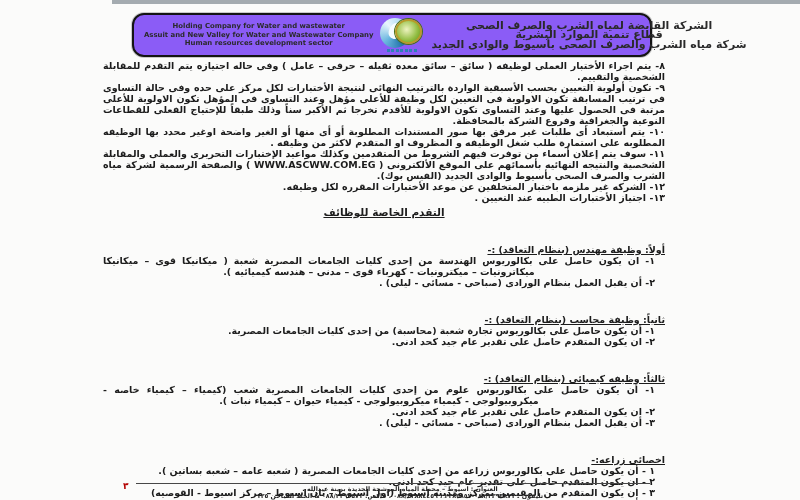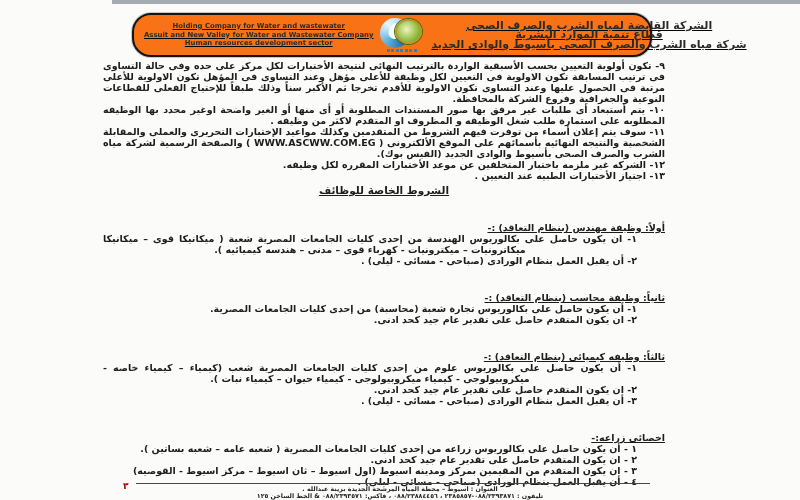--- a/index.html
+++ b/index.html
@@ -7,24 +7,23 @@
     width:800px;height:500px;position:relative;overflow:hidden;
     background:#fbfbfa;
     font-family:"DejaVu Sans", sans-serif;
   }
   
   .top-band{position:absolute;left:112px;top:0;width:688px;height:4px;background:#a4abb0;}
 
   
   .header-box{
     position:absolute;left:132px;top:13px;width:496px;height:38px;
-    border:2.5px solid #141414;border-radius:19px;background:#f97316;
+    border:2.5px solid #141414;border-radius:12px;background:#8b5cf6;
     display:flex;align-items:center;padding:1px 10px;gap:6px;
     box-shadow:0 0 0 1px #c9c9c9;
-    text-decoration:underline;
   }
   .header-en{flex:1.15;text-align:center;font-size:6.9px;font-weight:bold;color:#2a2a2a;line-height:8.8px;}
   .header-ar{flex:1;direction:rtl;text-align:center;font-size:11px;font-weight:bold;color:#2a2a2a;line-height:9.4px;}
   .hline{white-space:nowrap;}
 
   .logo{position:relative;width:46px;height:36px;flex:0 0 auto;}
   .logo-blue{position:absolute;left:1px;top:1px;width:30px;height:30px;border-radius:50%;
     background:conic-gradient(from 140deg,#1e6fa8,#6cb8e0,#e8f5fc,#9fd4ee,#1e6fa8);}
   .logo-drop{position:absolute;left:10px;top:6px;width:12px;height:16px;background:#f6fcff;
     border-radius:50% 50% 50% 50% / 62% 62% 38% 38%;transform:rotate(14deg);}
@@ -36,21 +35,21 @@
 
   
   .doc-body{
     position:absolute;left:103px;top:60px;width:562px;
     direction:rtl;color:#1c1c1c;font-size:9.5px;font-weight:bold;line-height:11px;
   }
   .para{text-align:justify;}
   .center-last{text-align-last:center;}
   .title{text-align:center;text-align-last:center;text-decoration:underline;font-size:10.5px;margin:4px 0 4px;}
   .sec{text-decoration:underline;text-align:right;margin-top:26px;}
-  .item{margin-right:28px;}
+  .item{margin-right:10px;}
 
   
   .footer-rule{position:absolute;left:136px;top:483px;width:514px;height:1px;background:#474747;}
   .page-num{position:absolute;left:123px;top:481px;color:#b30000;font-size:9px;font-weight:bold;}
   .footer{
     position:absolute;left:155px;top:485px;width:490px;
     direction:rtl;text-align:center;font-size:6.3px;font-weight:bold;color:#252525;line-height:7.4px;
   }
 </style>
 </head>
@@ -71,26 +70,27 @@
     <div class="logo-caption"></div>
   </div>
   <div class="header-ar">
     <div class="hline">الشركة القابضة لمياه الشرب والصرف الصحى</div>
     <div class="hline">قطاع تنمية الموارد البشرية</div>
     <div class="hline">شركة مياه الشرب والصرف الصحى بأسيوط والوادى الجديد</div>
   </div>
 </div>
 
 <div class="doc-body">
+    <div class="para">٨- يتم اجراء الأختبار العملى لوظيفه ( سائق – سائق معده ثقيله – حرفى – عامل ) وفى حاله اجتيازه يتم التقدم للمقابلة الشخصية والتقييم.</div>
     <div class="para">٩- تكون أولوية التعيين بحسب الأسبقية الواردة بالترتيب النهائى لنتيجة الأختبارات لكل مركز على حده وفى حالة التساوى فى ترتيب المسابقة تكون الاولوية فى التعيين لكل وظيفة للأعلى مؤهل وعند التساوى فى المؤهل تكون الاولوية للأعلى مرتبة فى الحصول عليها وعند التساوى تكون الاولوية للأقدم تخرجا ثم الأكبر سناً وذلك طبقاً للإحتياج الفعلى للقطاعات النوعية والجغرافية وفروع الشركة بالمحافظة.</div>
     <div class="para">١٠- يتم أستبعاد أى طلبات غير مرفق بها صور المستندات المطلوبة أو أى منها أو الغير واضحة اوغير محدد بها الوظيفه المطلوبه على استمارة طلب شغل الوظيفه و المظروف او المتقدم لاكثر من وظيفه .</div>
     <div class="para">١١- سوف يتم إعلان أسماء من توفرت فيهم الشروط من المتقدمين وكذلك مواعيد الإختبارات التحريرى والعملى والمقابلة الشخصية والنتيجه النهائيه بأسمائهم على الموقع الألكترونى ( WWW.ASCWW.COM.EG ) والصفحة الرسمية لشركة مياه الشرب والصرف الصحى بأسيوط والوادى الجديد (الفيس بوك).</div>
     <div class="para">١٢- الشركه غير ملزمه باختبار المتخلفين عن موعد الأختبارات المقرره لكل وظيفه.</div>
     <div class="para">١٣- اجتياز الأختبارات الطبيه عند التعيين .</div>
-    <div class="para title">الشروط الخاصة للوظائف</div>
+    <div class="para title">التقدم الخاصة للوظائف</div>
     <div class="para sec">أولاً: وظيفة مهندس (بنظام التعاقد) :-</div>
     <div class="para item center-last">١- ان يكون حاصل على بكالوريوس الهندسة من إحدى كليات الجامعات المصرية شعبة ( ميكانيكا قوى – ميكانيكا ميكاترونيات – ميكترونيات - كهرباء قوى – مدنى – هندسه كيميائيه ).</div>
     <div class="para item">٢- أن يقبل العمل بنظام الورادى (صباحى - مسائى - ليلى) .</div>
     <div class="para sec">ثانياً: وظيفة محاسب (بنظام التعاقد) :-</div>
     <div class="para item">١- أن يكون حاصل على بكالوريوس تجارة شعبة (محاسبة) من إحدى كليات الجامعات المصرية.</div>
     <div class="para item">٢- ان يكون المتقدم حاصل على تقدير عام جيد كحد ادنى.</div>
     <div class="para sec">ثالثاً: وظيفه كيميائى (بنظام التعاقد) :-</div>
     <div class="para item center-last">١- أن يكون حاصل على بكالوريوس علوم من إحدى كليات الجامعات المصرية شعب (كيمياء – كيمياء خاصه - ميكروبيولوجى - كيمياء ميكروبيولوجى - كيمياء حيوان – كيمياء نبات ).</div>
     <div class="para item">٢- ان يكون المتقدم حاصل على تقدير عام جيد كحد ادنى.</div>
     <div class="para item">٣- أن يقبل العمل بنظام الورادى (صباحى - مسائى - ليلى) .</div>

